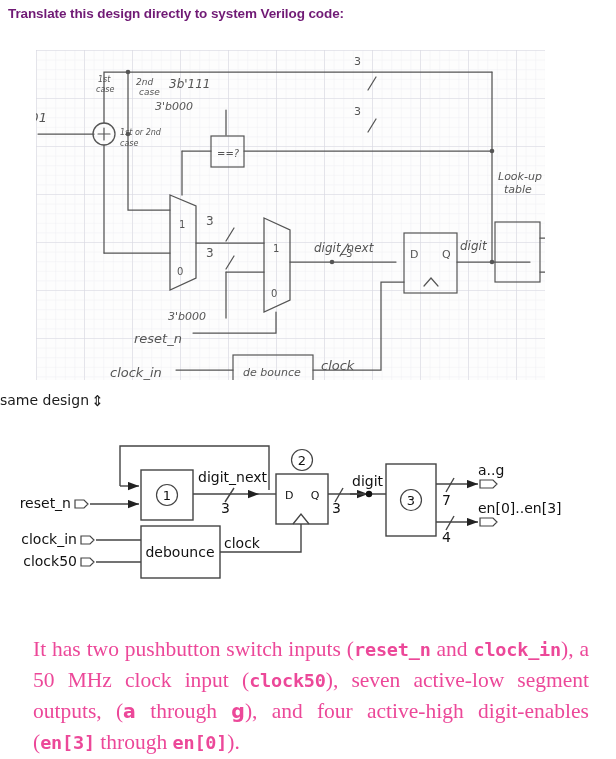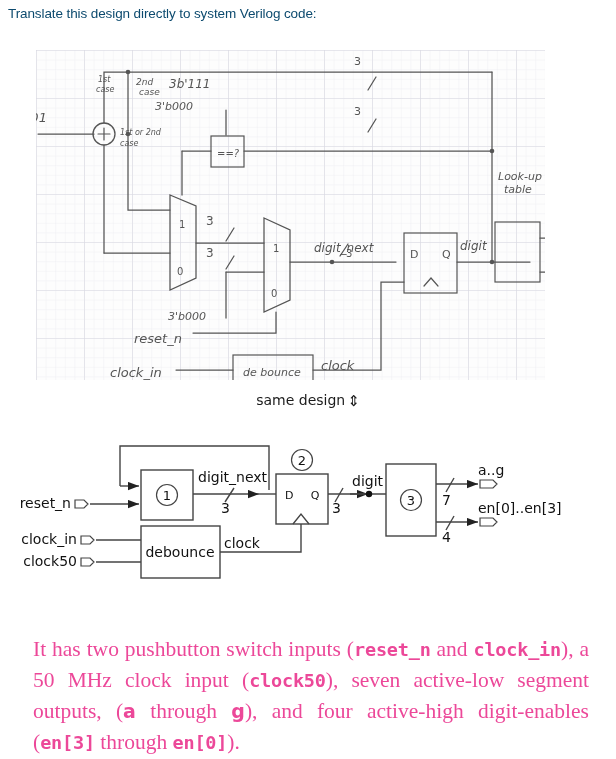--- a/index.html
+++ b/index.html
@@ -15,43 +15,43 @@
     font-family: "Liberation Sans", sans-serif;
     -webkit-font-smoothing: antialiased;
   }
 
   
   #page-title {
     position: absolute;
     left: 8px;
     top: 6px;
     font-size: 13.5px;
-    font-weight: normal;
-    color: #0c4a6e;
+    font-weight: bold;
+    color: #701a75;
     letter-spacing: -0.1px;
     white-space: nowrap;
   }
 
   
   #sketch-figure {
     position: absolute;
     left: 36px;
     top: 50px;
     width: 509px;
     height: 330px;
   }
   #sketch-svg { display: block; }
 
   
   #same-design-caption {
     position: absolute;
     left: 0px;
     top: 392px;
     width: 616px;
-    text-align: center;
+    text-align: left;
     font-size: 14px;
     color: #1b1b1b;
     font-family: "DejaVu Sans", sans-serif;
   }
   #same-design-caption .arrow-glyph {
     font-size: 15px;
     vertical-align: -1px;
     margin-left: 2px;
   }
 

